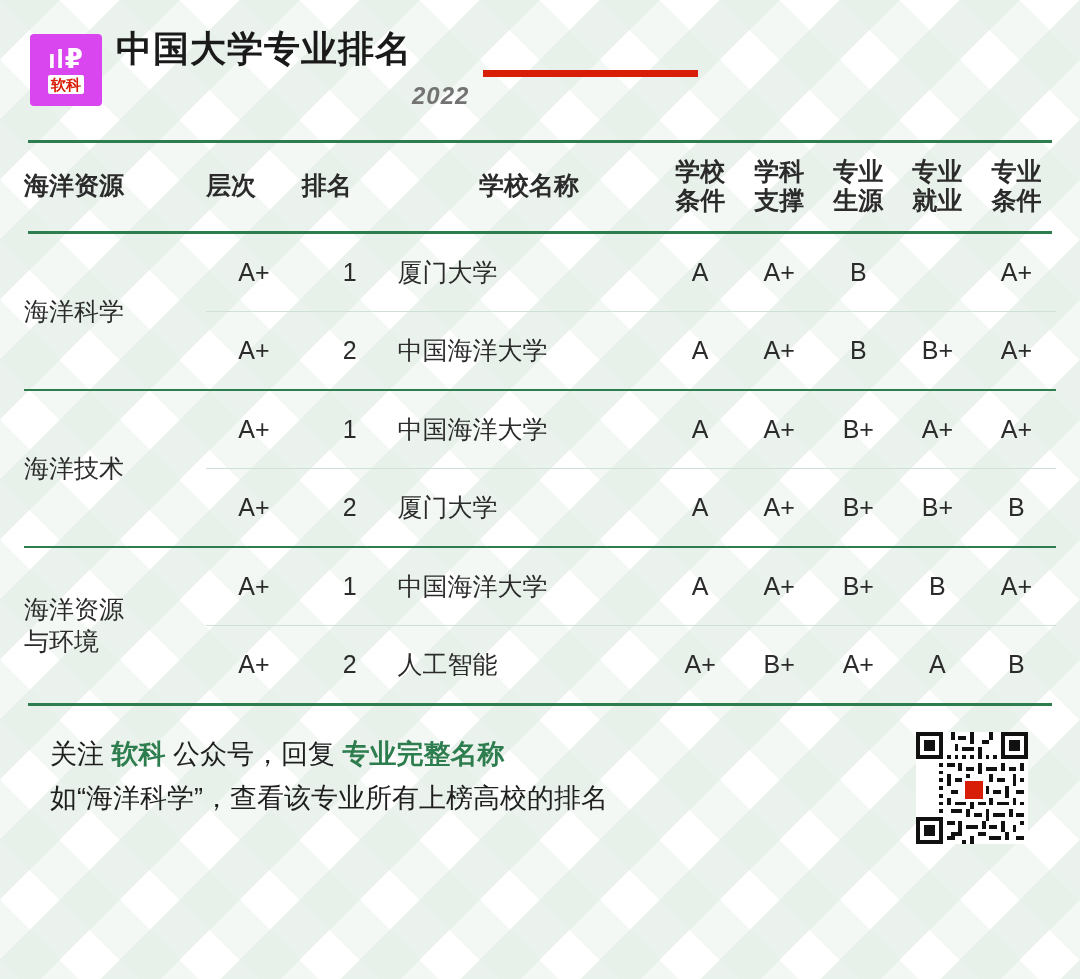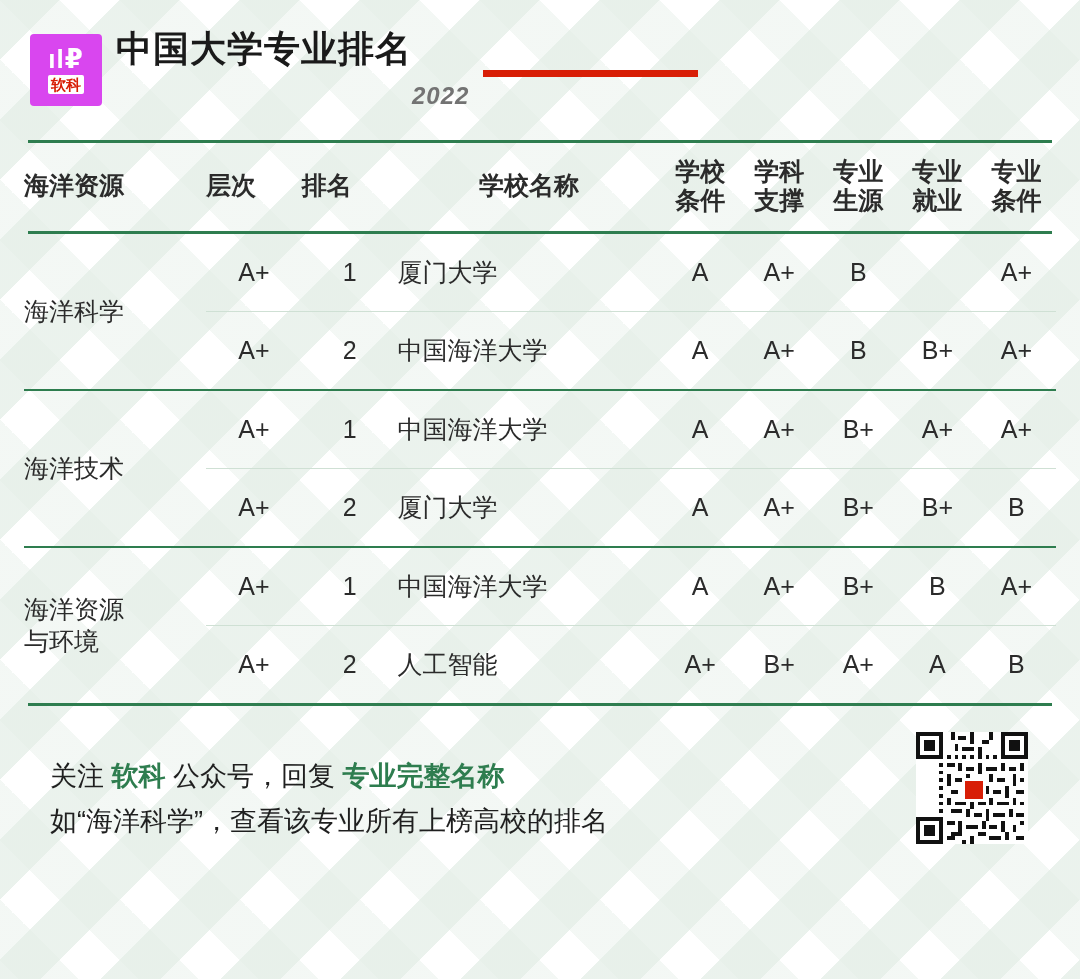--- a/index.html
+++ b/index.html
@@ -169,21 +169,21 @@
   }
   .group-sep td {
     border-top: 2px solid #2e7d4f;
   }
   tr.group-first td.major,
   tr.group-second td.major { border-top: none; }
 
   
   .footer {
     display: flex;
-    align-items: flex-end;
+    align-items: flex-start;
     padding: 26px 10px 0 26px;
     box-sizing: border-box;
   }
   .footer-text {
     flex: 1;
     font-size: 27px;
     line-height: 1.65;
     color: #1f1f1f;
   }
   .hl { color: #2e7d4f; font-weight: bold; }

